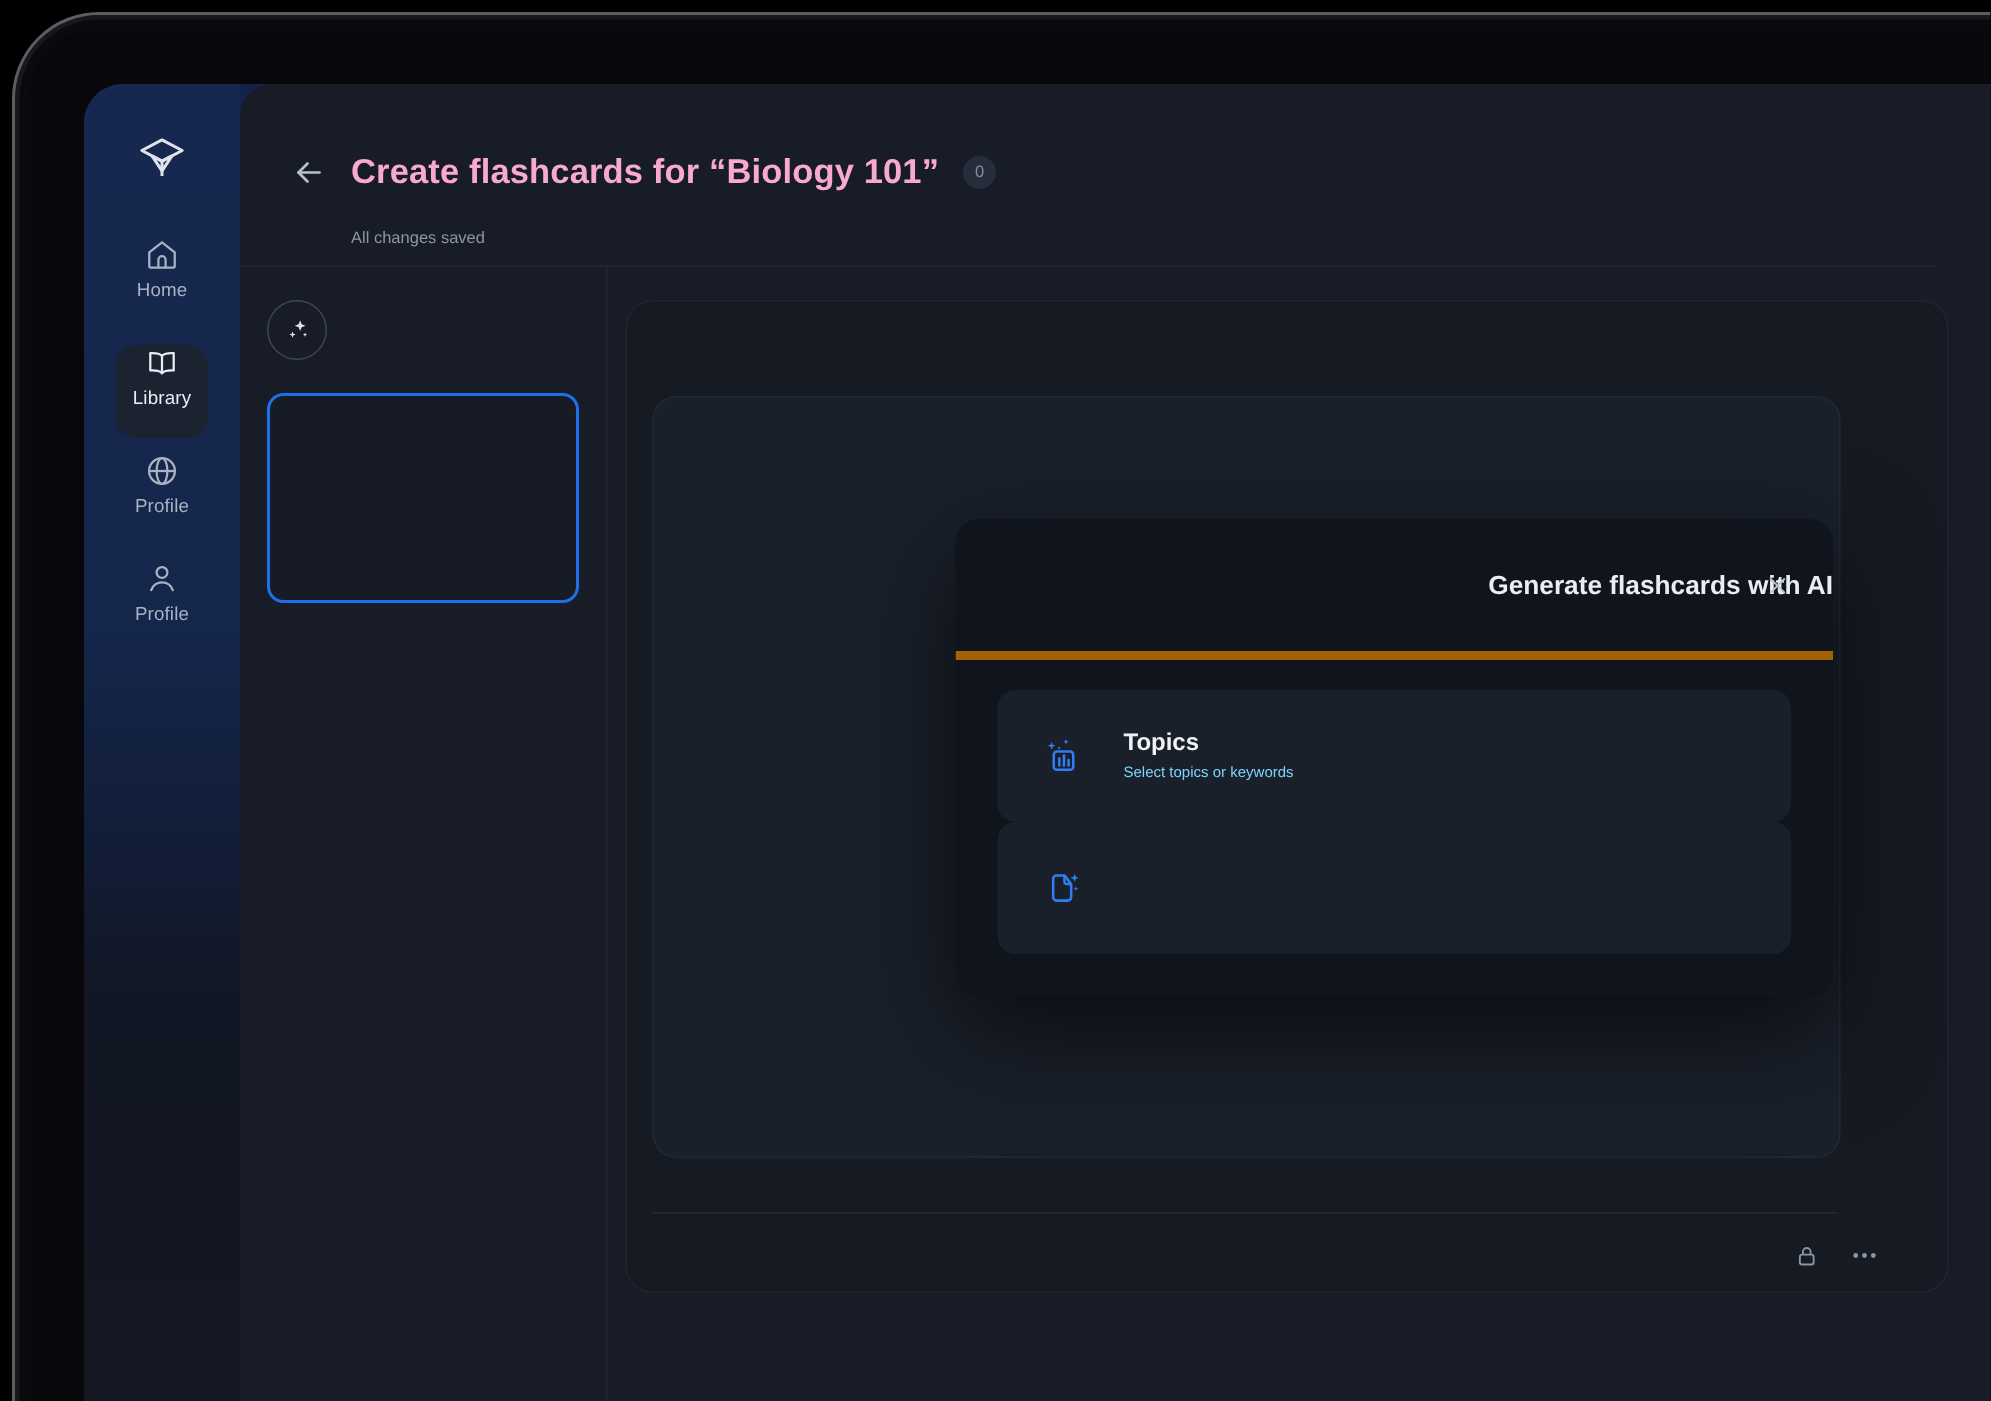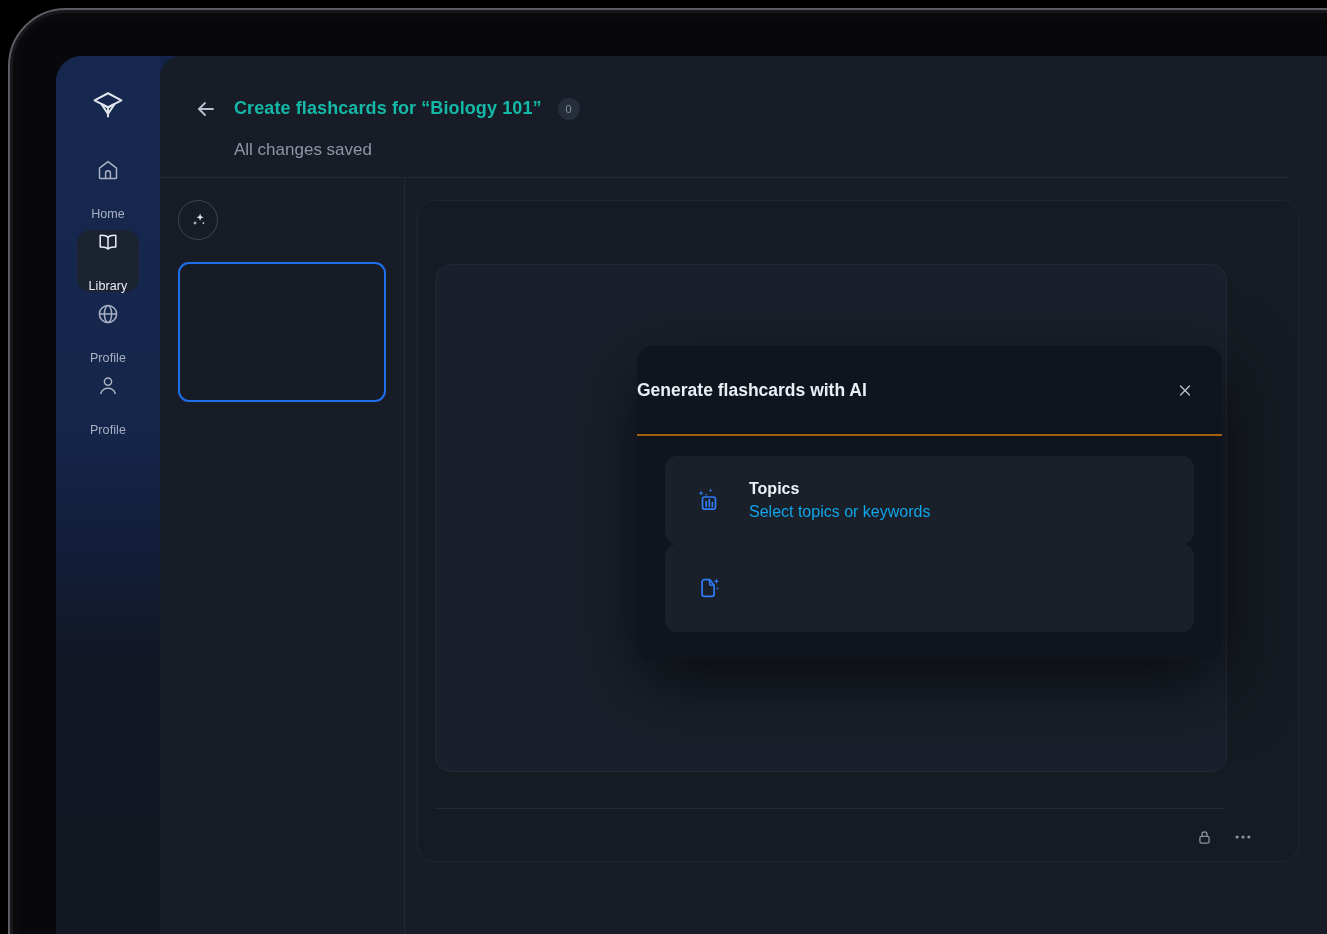--- a/index.html
+++ b/index.html
@@ -90,22 +90,22 @@
     justify-content: center;
     margin-bottom: 26px;
   }
   .nav-item {
     width: 62px;
     min-height: 62px;
     border-radius: 14px;
     display: flex;
     flex-direction: column;
     align-items: center;
-    justify-content: space-between;
-    gap: 19px;
+    justify-content: flex-start;
+    gap: 5px;
     margin-bottom: 10px;
     color: #a9b1c2;
     cursor: pointer;
   }
   .nav-item.active {
     background: #1b2230;
     color: #e9edf5;
   }
   .nav-label {
     font-size: 12.5px;
@@ -151,41 +151,41 @@
   }
   .back-arrow {
     width: 24px;
     height: 24px;
     color: #b9c0cd;
     display: flex;
     align-items: center;
     cursor: pointer;
   }
   .page-title {
-    font-size: 18px;
+    font-size: 23px;
     font-weight: bold;
-    color: #14b8a6;
+    color: #f9a8d4;
     letter-spacing: 0.1px;
     white-space: nowrap;
   }
   .count-badge {
     width: 22px;
     height: 22px;
     border-radius: 50%;
     background: #262d3b;
     color: #828b9b;
     font-size: 11px;
     display: flex;
     align-items: center;
     justify-content: center;
   }
   .save-status {
     margin-left: 40px;
     margin-top: 9px;
-    font-size: 17px;
+    font-size: 11px;
     color: #8e96a5;
   }
   .header-rule {
     position: absolute;
     left: 0;
     right: 0;
     bottom: 0;
     height: 1px;
     background: #232936;
   }
@@ -351,22 +351,22 @@
     border-radius: 16px;
     background: #0f141d;
     box-shadow: 0 24px 70px rgba(0,0,0,0.62);
     overflow: hidden;
   }
   .modal-head {
     position: relative;
     height: 88px;
     display: flex;
     align-items: center;
-    justify-content: flex-start;
-    border-bottom: 2px solid #a16207;
+    justify-content: flex-end;
+    border-bottom: 6px solid #a16207;
   }
   .modal-title {
     font-size: 17.5px;
     font-weight: bold;
     color: #e9edf4;
   }
   .modal-close {
     position: absolute;
     right: 22px;
     top: 50%;
@@ -412,22 +412,22 @@
     flex-direction: column;
     gap: 5px;
   }
   .opt-title {
     font-size: 16px;
     font-weight: bold;
     color: #eef1f6;
     line-height: 1.1;
   }
   .opt-sub {
-    font-size: 16px;
-    color: #0ea5e9;
+    font-size: 10px;
+    color: #7dd3fc;
     line-height: 1.1;
     text-align: right;
   }
 
   svg { display: block; }
 </style>
 </head>
 <body>
 
 <div id="stage">

